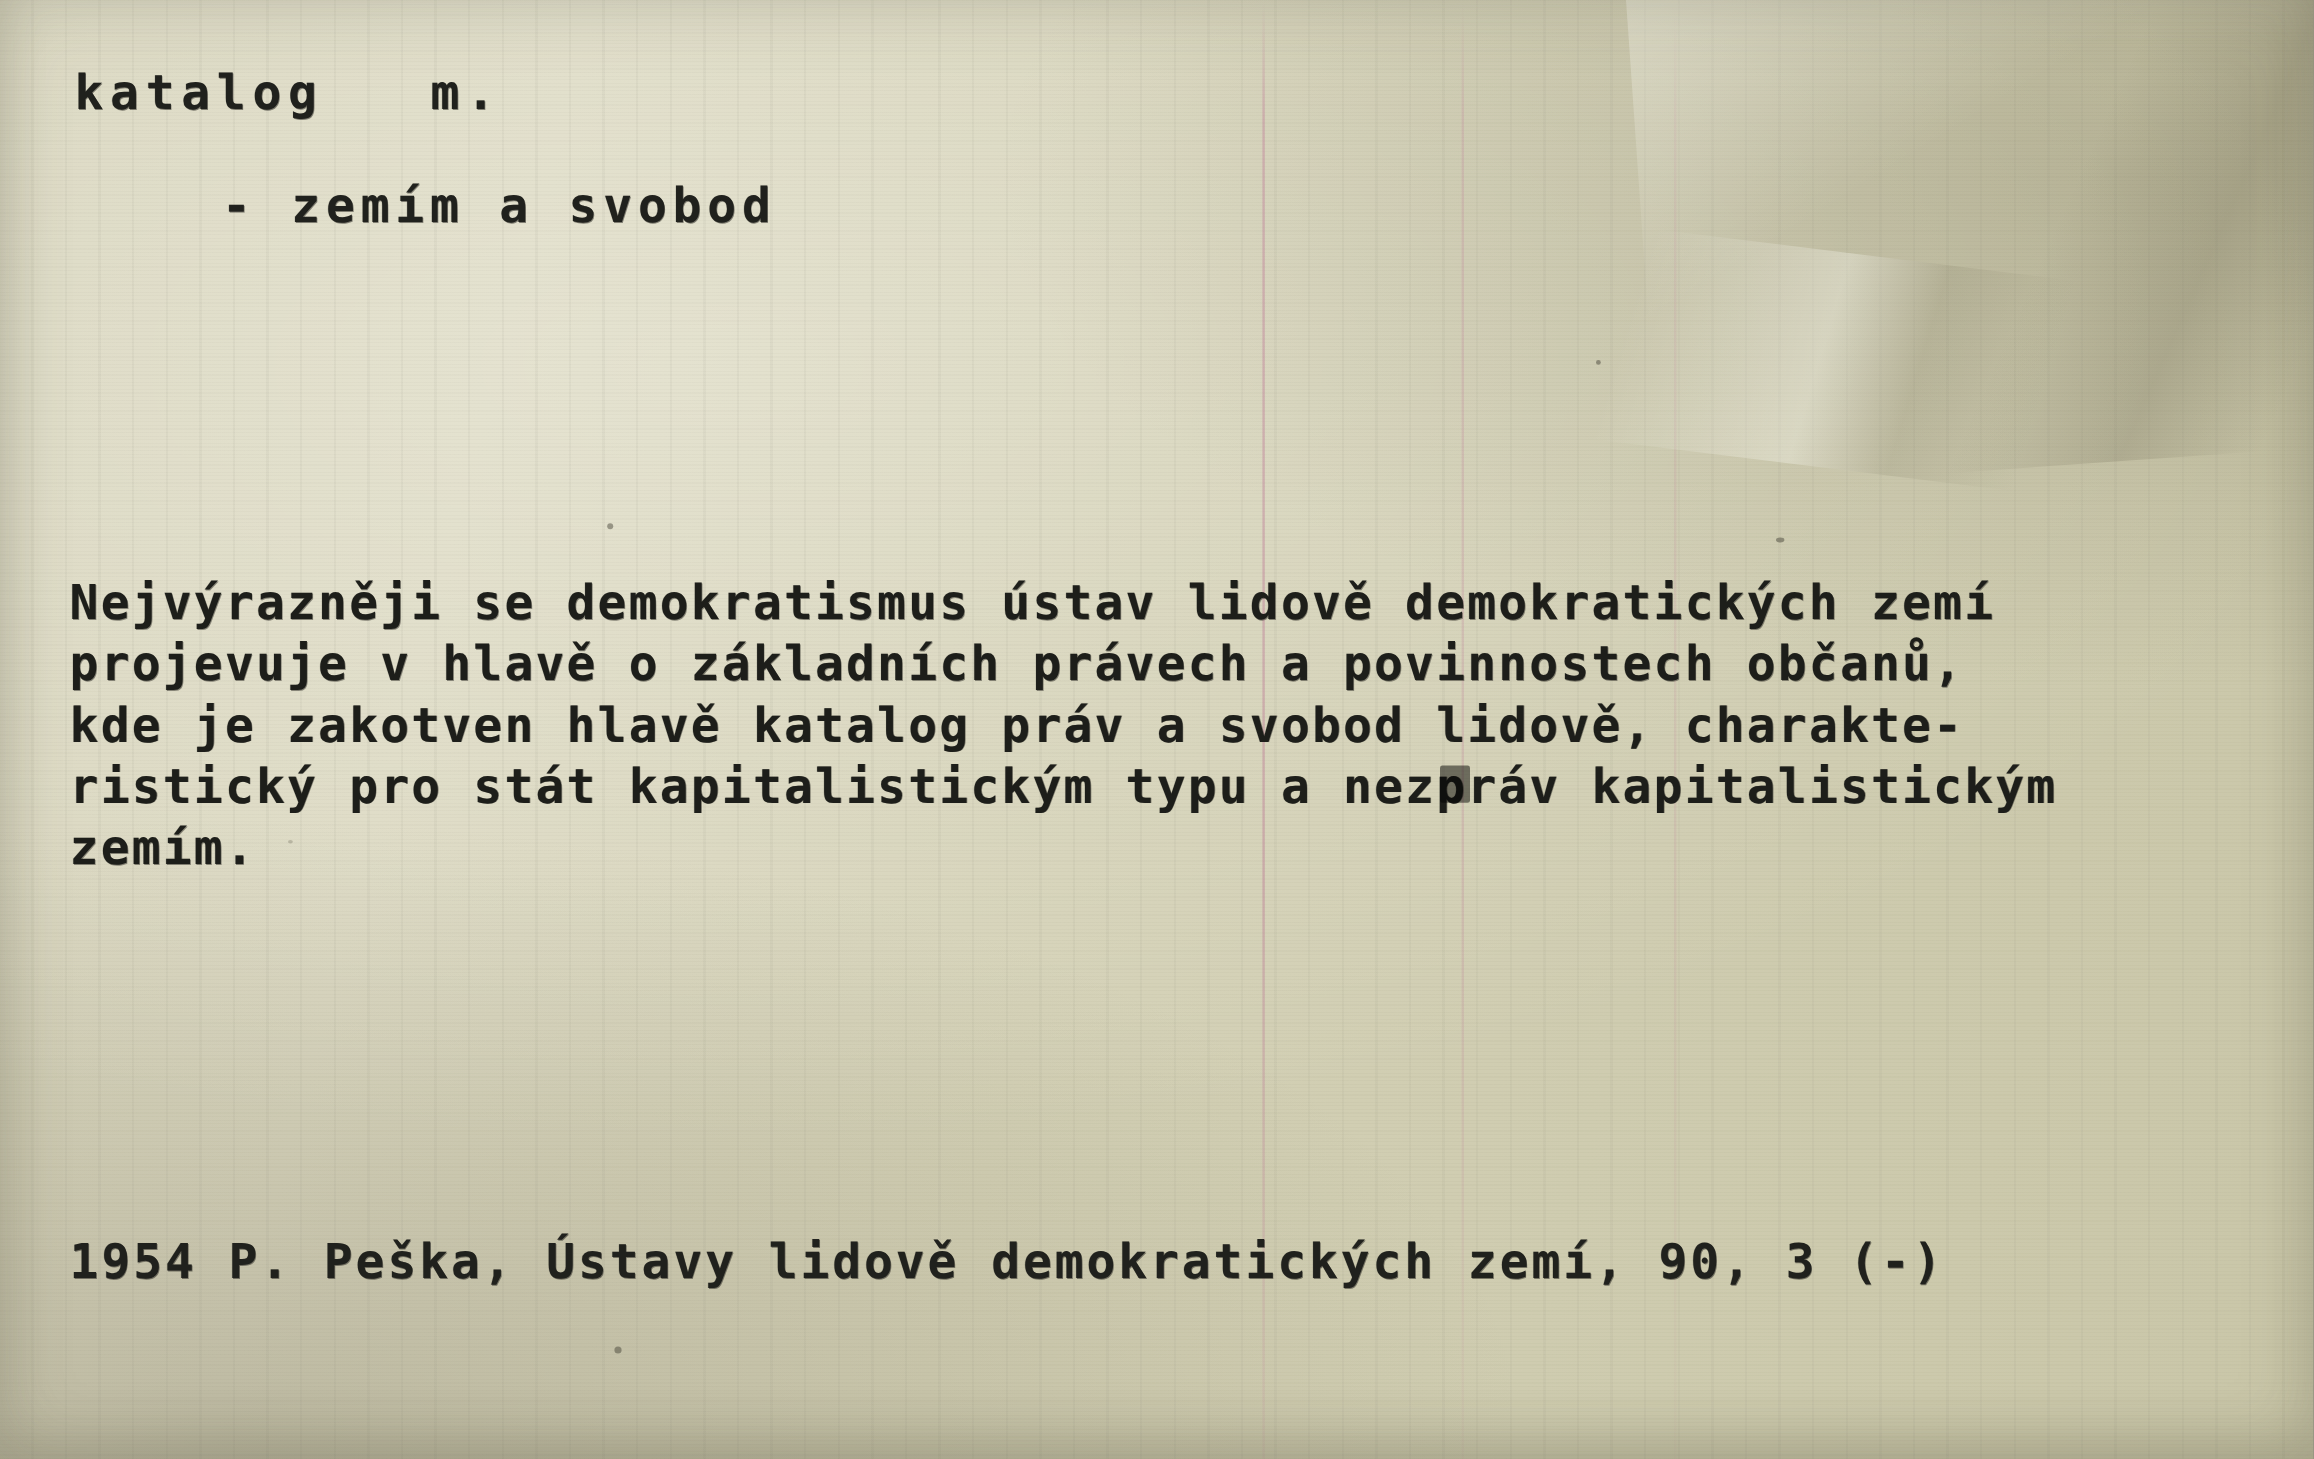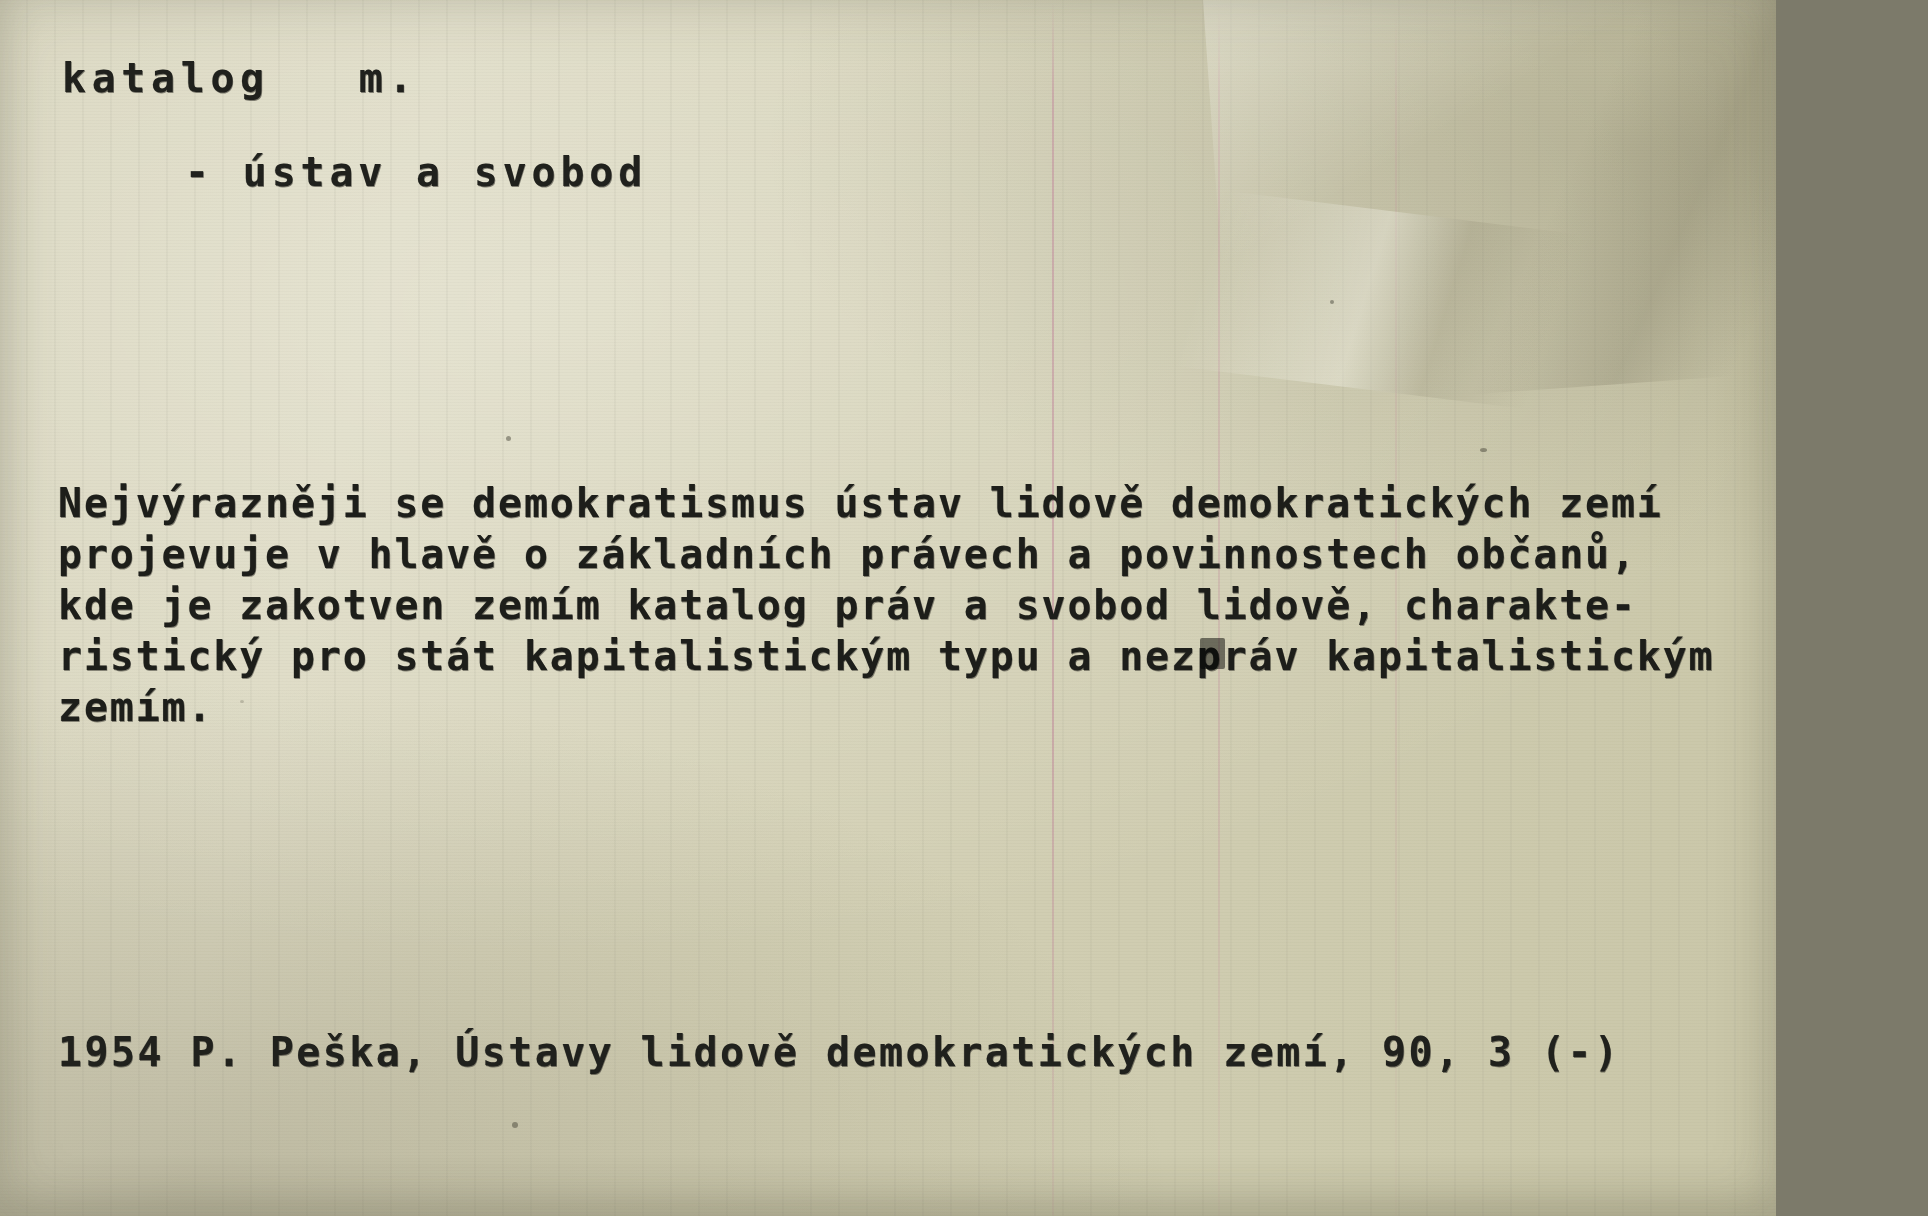--- a/index.html
+++ b/index.html
@@ -2,21 +2,21 @@
 <html><head>
 <meta charset="utf-8">
 <style>
   html, body {
     margin: 0;
     padding: 0;
     background: #7c7a6a;
   }
   .card {
     position: relative;
-    width: 1776px;
+    width: 1928px;
     height: 1216px;
     overflow: hidden;
     background:
       
       radial-gradient(ellipse 120% 90% at 30% 25%, rgba(255,255,250,0.28) 0%, rgba(255,255,250,0.0) 60%),
       radial-gradient(ellipse 70% 50% at 92% 12%, rgba(120,115,85,0.30) 0%, rgba(120,115,85,0.0) 70%),
       radial-gradient(ellipse 80% 60% at 10% 98%, rgba(110,105,80,0.28) 0%, rgba(110,105,80,0.0) 70%),
       linear-gradient(105deg, #d8d5bd 0%, #dcd9c2 22%, #d4d1b6 48%, #cfccb0 70%, #c9c6a8 100%);
     font-family: "DejaVu Sans Mono", "Liberation Mono", monospace;
   }
@@ -183,27 +183,27 @@
 
   <div class="pink-line l1"></div>
   <div class="pink-line l2"></div>
   <div class="pink-line l3"></div>
 
   <div class="crease"></div>
   <div class="crease2"></div>
 
   <div class="typed" id="header-keyword">katalog   m.</div>
 
-  <div class="typed" id="header-subheading">- ústav a svobod</div>
+  <div class="typed" id="header-subheading">- zemím a svobod</div>
 
 
   <div class="body-block">
     <div class="body-line">Nejvýrazněji se demokratismus ústav lidově demokratických zemí</div>
     <div class="body-line">projevuje v hlavě o základních právech a povinnostech občanů,</div>
-    <div class="body-line"><span>kde je zakotven zemím </span><span class="u">katalog práv a svobod</span><span> lidově, charakte-</span></div>
+    <div class="body-line"><span>kde je zakotven hlavě </span><span class="u">katalog práv a svobod</span><span> lidově, charakte-</span></div>
     <div class="body-line"><span>ristický pro stát kapitalistickým typu a nez</span><span class="strikeover">práv kapitalistickým</span></div>
     <div class="body-line">zemím.</div>
   </div>
 
   <div class="typed" id="citation">1954 P. Peška, Ústavy lidově demokratických zemí, 90, 3 (-)</div>
 
   <div class="speck s1"></div>
   <div class="speck s2"></div>
   <div class="speck s3"></div>
   <div class="speck s4"></div>

